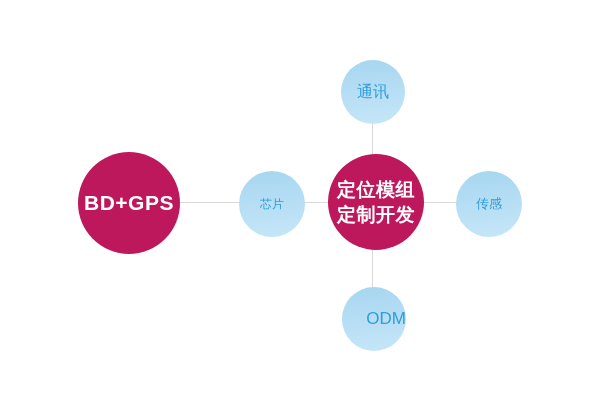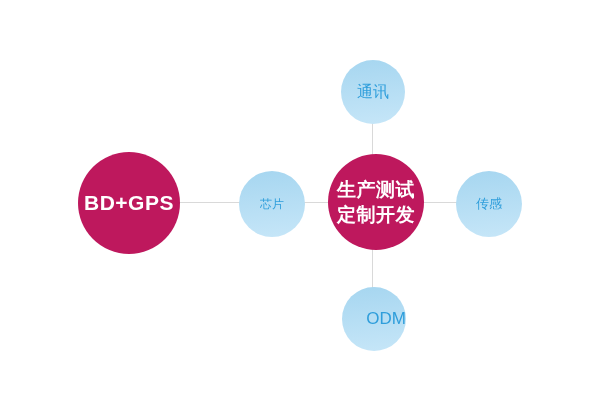--- a/index.html
+++ b/index.html
@@ -113,21 +113,21 @@
 
   <div class="node primary node-left">
     <span class="node-line">BD+GPS</span>
   </div>
 
   <div class="node satellite node-chip">
     <span class="node-line">芯片</span>
   </div>
 
   <div class="node primary node-center">
-    <span class="node-line">生产测试</span>
+    <span class="node-line">定位模组</span>
     <span class="node-line">定制开发</span>
   </div>
 
   <div class="node satellite node-top">
     <span class="node-line">通讯</span>
   </div>
 
   <div class="node satellite node-right">
     <span class="node-line">传感</span>
   </div>

